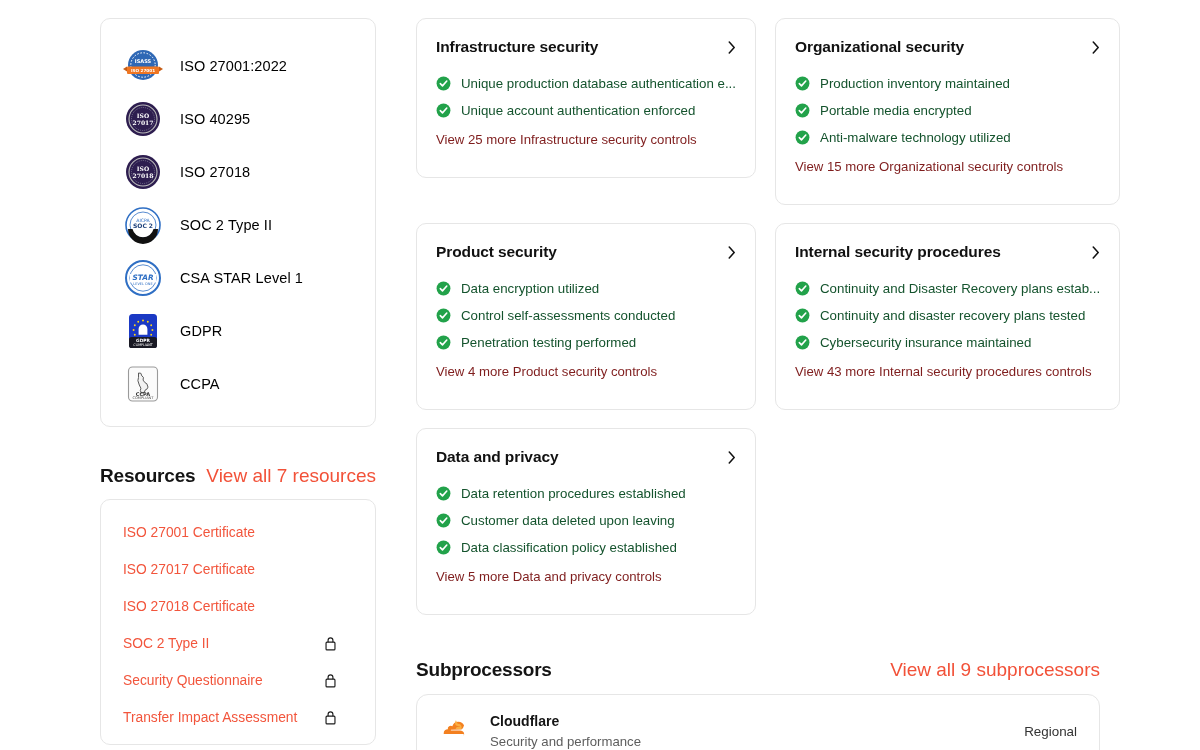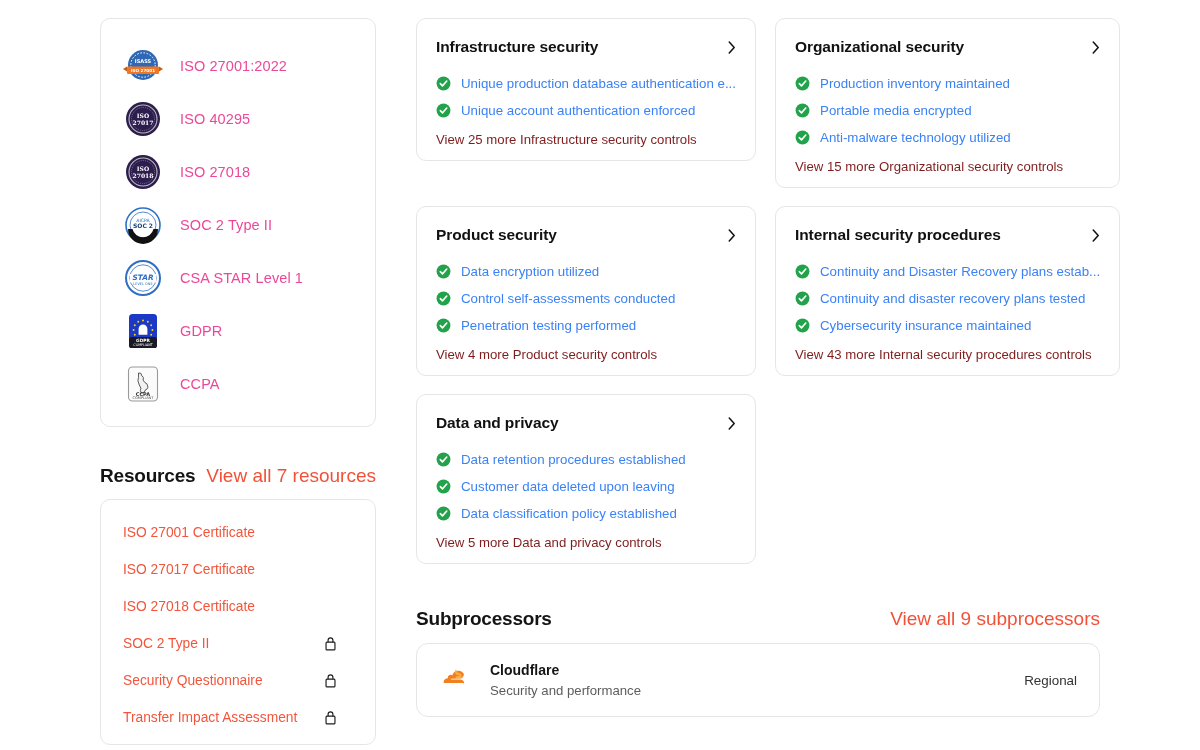--- a/index.html
+++ b/index.html
@@ -31,21 +31,21 @@
 
   .badge-card { padding: 20px 0 16px 0; }
   .badge-row {
     display: flex; align-items: center;
     gap: 17px;
     padding: 0 22px;
     height: 53px;
   }
   .badge-ico { width: 40px; height: 40px; flex: 0 0 40px; display: block; }
   .badge-label {
-    font-size: 14.5px; color: #ec4899; letter-spacing: .1px;
+    font-size: 14.5px; color: #000000; letter-spacing: .1px;
     white-space: nowrap;
   }
 
   .resources-head {
     display: flex; align-items: baseline; justify-content: space-between;
     margin: 38px 0 12px 0;
   }
   .sec-title { font-size: 19px; font-weight: bold; color: #141414; letter-spacing: -.2px;}
   .link-red {
     font-size: 19px; color: #f25138; text-decoration: none; cursor: pointer;
@@ -63,35 +63,35 @@
   
   .main-col { flex: 1 1 auto; min-width: 0; }
 
   .grid {
     display: grid;
     grid-template-columns: 1fr 1fr;
     column-gap: 19px;
     row-gap: 18px;
     align-items: start;
   }
-  .ctrl-card { padding: 19px 19px 13px 19px; }
+  .ctrl-card { padding: 19px 19px 30px 19px; }
   .ctrl-head {
     display: flex; align-items: center; justify-content: space-between;
     margin-bottom: 14px;
     cursor: pointer;
   }
   .ctrl-title { font-size: 15.5px; font-weight: bold; color: #111; letter-spacing: -.1px; }
   .chev { width: 9px; height: 15px; color: #1a1a1a; }
   .ctrl-item {
     display: flex; align-items: center; gap: 10px;
     height: 27px;
   }
   .check { width: 15px; height: 15px; flex: 0 0 15px; }
   .ctrl-text {
-    font-size: 13.3px; color: #3b82f6;
+    font-size: 13.3px; color: #14532d;
     white-space: nowrap; overflow: hidden; text-overflow: ellipsis;
   }
   .ctrl-more {
     display: block; margin-top: 8px;
     font-size: 13.2px; color: #7f1d1d; text-decoration: none; cursor: pointer;
   }
 
   .sub-head {
     display: flex; align-items: baseline; justify-content: space-between;
     margin: 44px 0 13px 0;

